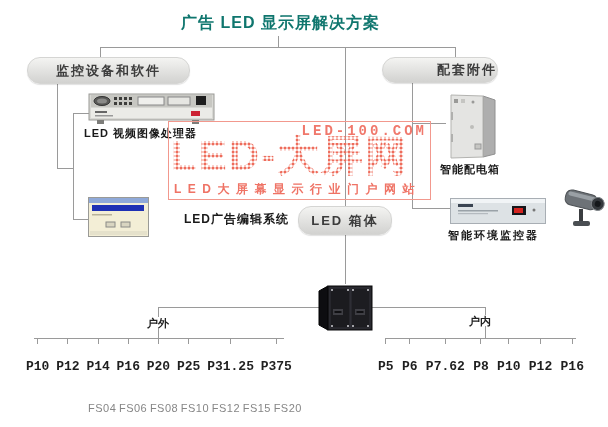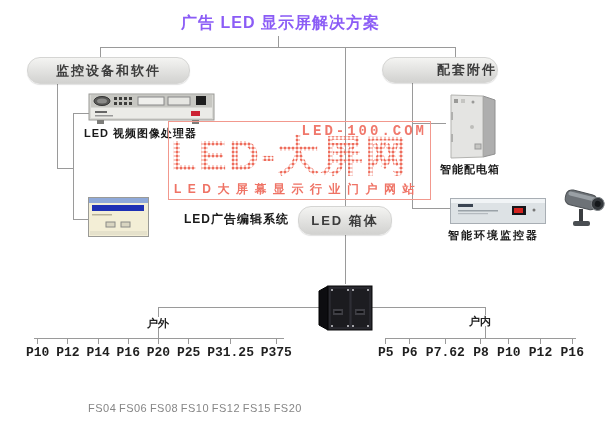--- a/index.html
+++ b/index.html
@@ -5,40 +5,40 @@
   html,body{margin:0;padding:0;background:#fff;}
   #stage{
     position:relative;width:608px;height:427px;background:#ffffff;overflow:hidden;
     font-family:"Liberation Sans","DejaVu Sans",sans-serif;color:#222;
   }
   
   .h{position:absolute;height:1px;background:#9a9a9a;}
   .v{position:absolute;width:1px;background:#9a9a9a;}
   
   .title{position:absolute;left:181px;top:13px;font-size:16px;font-weight:bold;
-    letter-spacing:1px;color:#8b5cf6;white-space:nowrap;}
+    letter-spacing:1px;color:#0f766e;white-space:nowrap;}
   
   .pill{position:absolute;border-radius:13px;
     background:linear-gradient(#f4f4f2,#dcdcda 70%,#d2d2d0);
     border:1px solid #d5d5d3;box-shadow:0 1px 1px rgba(0,0,0,0.12);
     display:flex;align-items:center;justify-content:center;
     font-size:13px;font-weight:bold;color:#3c3c3c;letter-spacing:2px;white-space:nowrap;}
   
   .cap{position:absolute;font-size:11px;font-weight:bold;color:#1a1a1a;
     letter-spacing:1px;white-space:nowrap;text-align:center;}
   .cap12{font-size:12px;}
   
   .zone{position:absolute;font-size:11px;font-weight:bold;color:#222;white-space:nowrap;}
   
   .pgroup{position:absolute;}
   .pgroup .rail{position:absolute;left:8px;right:8px;top:0;border-top:1px solid #9a9a9a;}
   .pitems{display:flex;justify-content:space-between;width:100%;}
   .pitem{display:flex;flex-direction:column;align-items:center;}
   .tick{width:1px;height:6px;background:#9a9a9a;}
-  .plabel{margin-top:1px;font-family:"Liberation Mono","DejaVu Sans Mono",monospace;
+  .plabel{margin-top:15px;font-family:"Liberation Mono","DejaVu Sans Mono",monospace;
     font-size:13px;font-weight:bold;color:#1f1f1f;white-space:nowrap;}
   
   .fsrow{position:absolute;left:55px;top:402px;width:214px;display:flex;
     justify-content:space-between;font-size:11px;color:#868686;letter-spacing:0.5px;margin-left:33px;}
   
   .wm{position:absolute;left:168px;top:121px;width:261px;height:77px;
     border:1px solid #f2988d;color:#ef6f60;}
   .wm-domain{position:absolute;right:3px;top:1px;font-size:14px;font-weight:bold;
     letter-spacing:3px;color:#f0786c;font-family:"Liberation Mono","DejaVu Sans Mono",monospace;}
   .wm-brand{position:absolute;left:2px;top:12px;font-size:42px;font-weight:bold;

